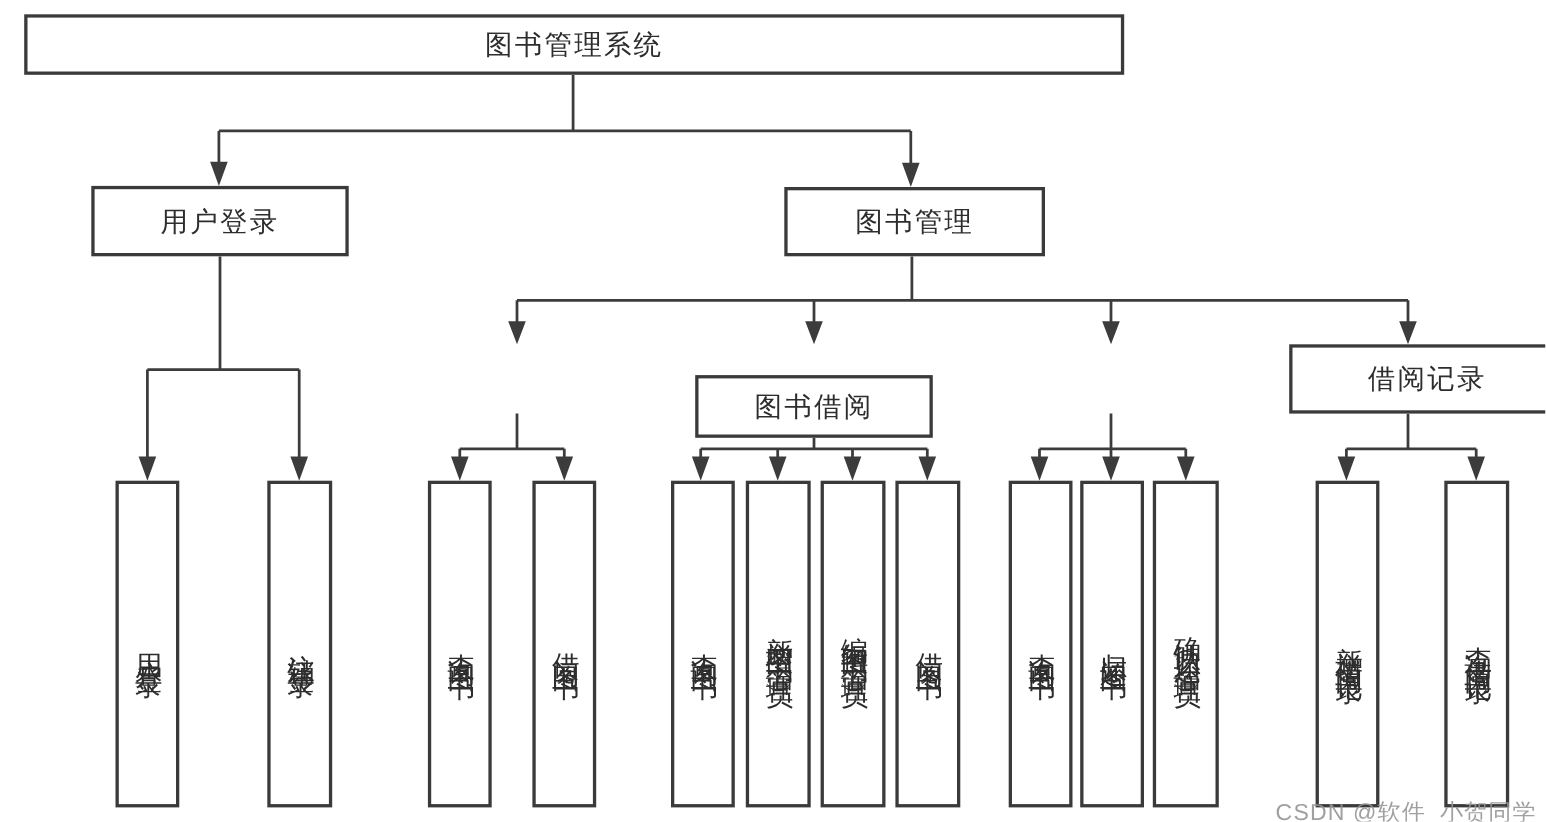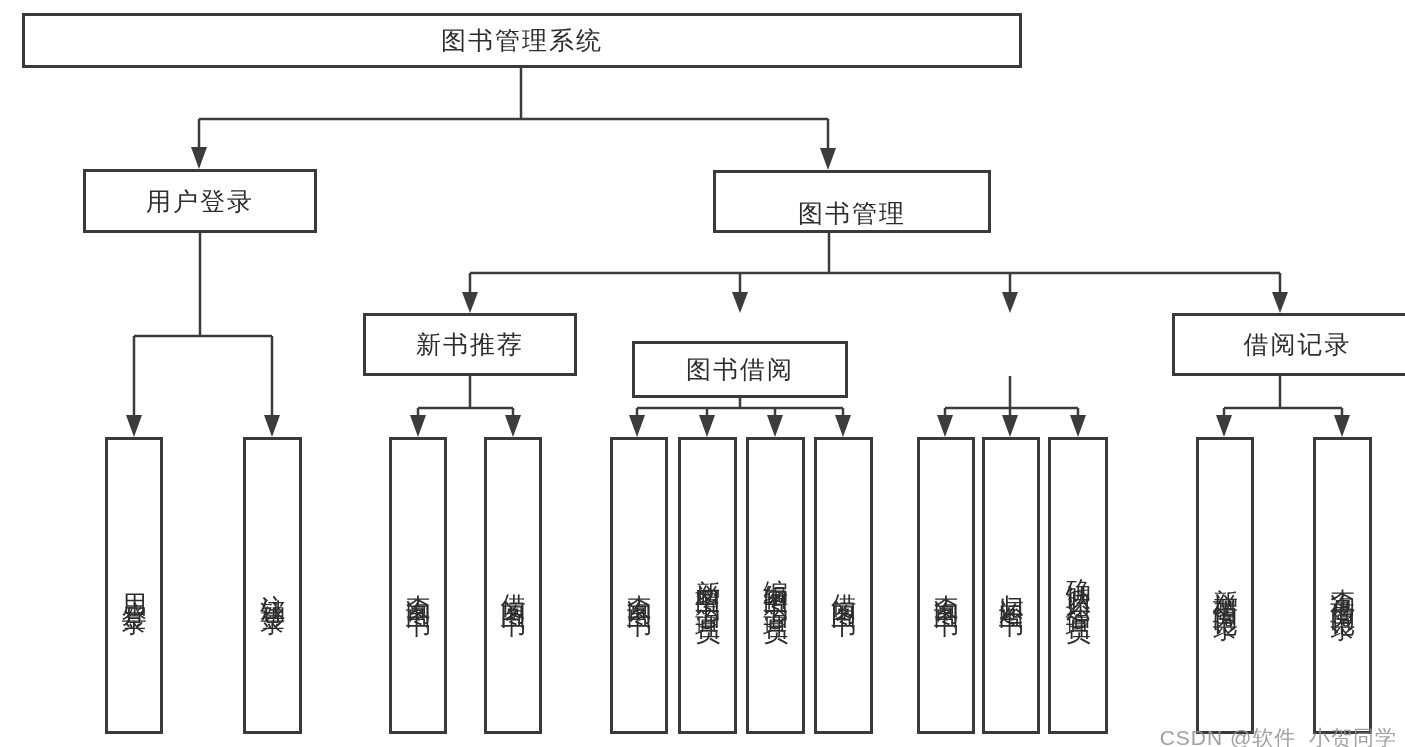--- a/index.html
+++ b/index.html
@@ -121,27 +121,24 @@
       M1334 415 L1350 415 L1342 437 Z"></path>
   </svg>
 
   <div class="node" style="left:22px; top:13px; width:1000px; height:55px;">
     <span class="h-label">图书管理系统</span>
   </div>
 
   <div class="node" style="left:83px; top:169px; width:234px; height:64px;">
     <span class="h-label">用户登录</span>
   </div>
-  <div class="node" style="left:713px; top:170px; width:278px; height:63px;align-items:flex-end;">
+  <div class="node" style="left:713px; top:170px; width:237px; height:63px;">
     <span class="h-label">图书管理</span>
   </div>
 
-  <div class="node" style="left:363px; top:313px; width:214px; height:63px;">
-    <span class="h-label">新书推荐</span>
-  </div>
   <div class="node" style="left:632px; top:313px; width:216px; height:57px;margin-top:28px;">
     <span class="h-label">图书借阅</span>
   </div>
   <div class="node" style="left:1172px; top:313px; width:251px; height:63px;">
     <span class="h-label">借阅记录</span>
   </div>
 
   <div class="node" style="left:105px; top:437px; width:58px; height:297px;">
     <span class="v-label">用户登录</span>
   </div>

